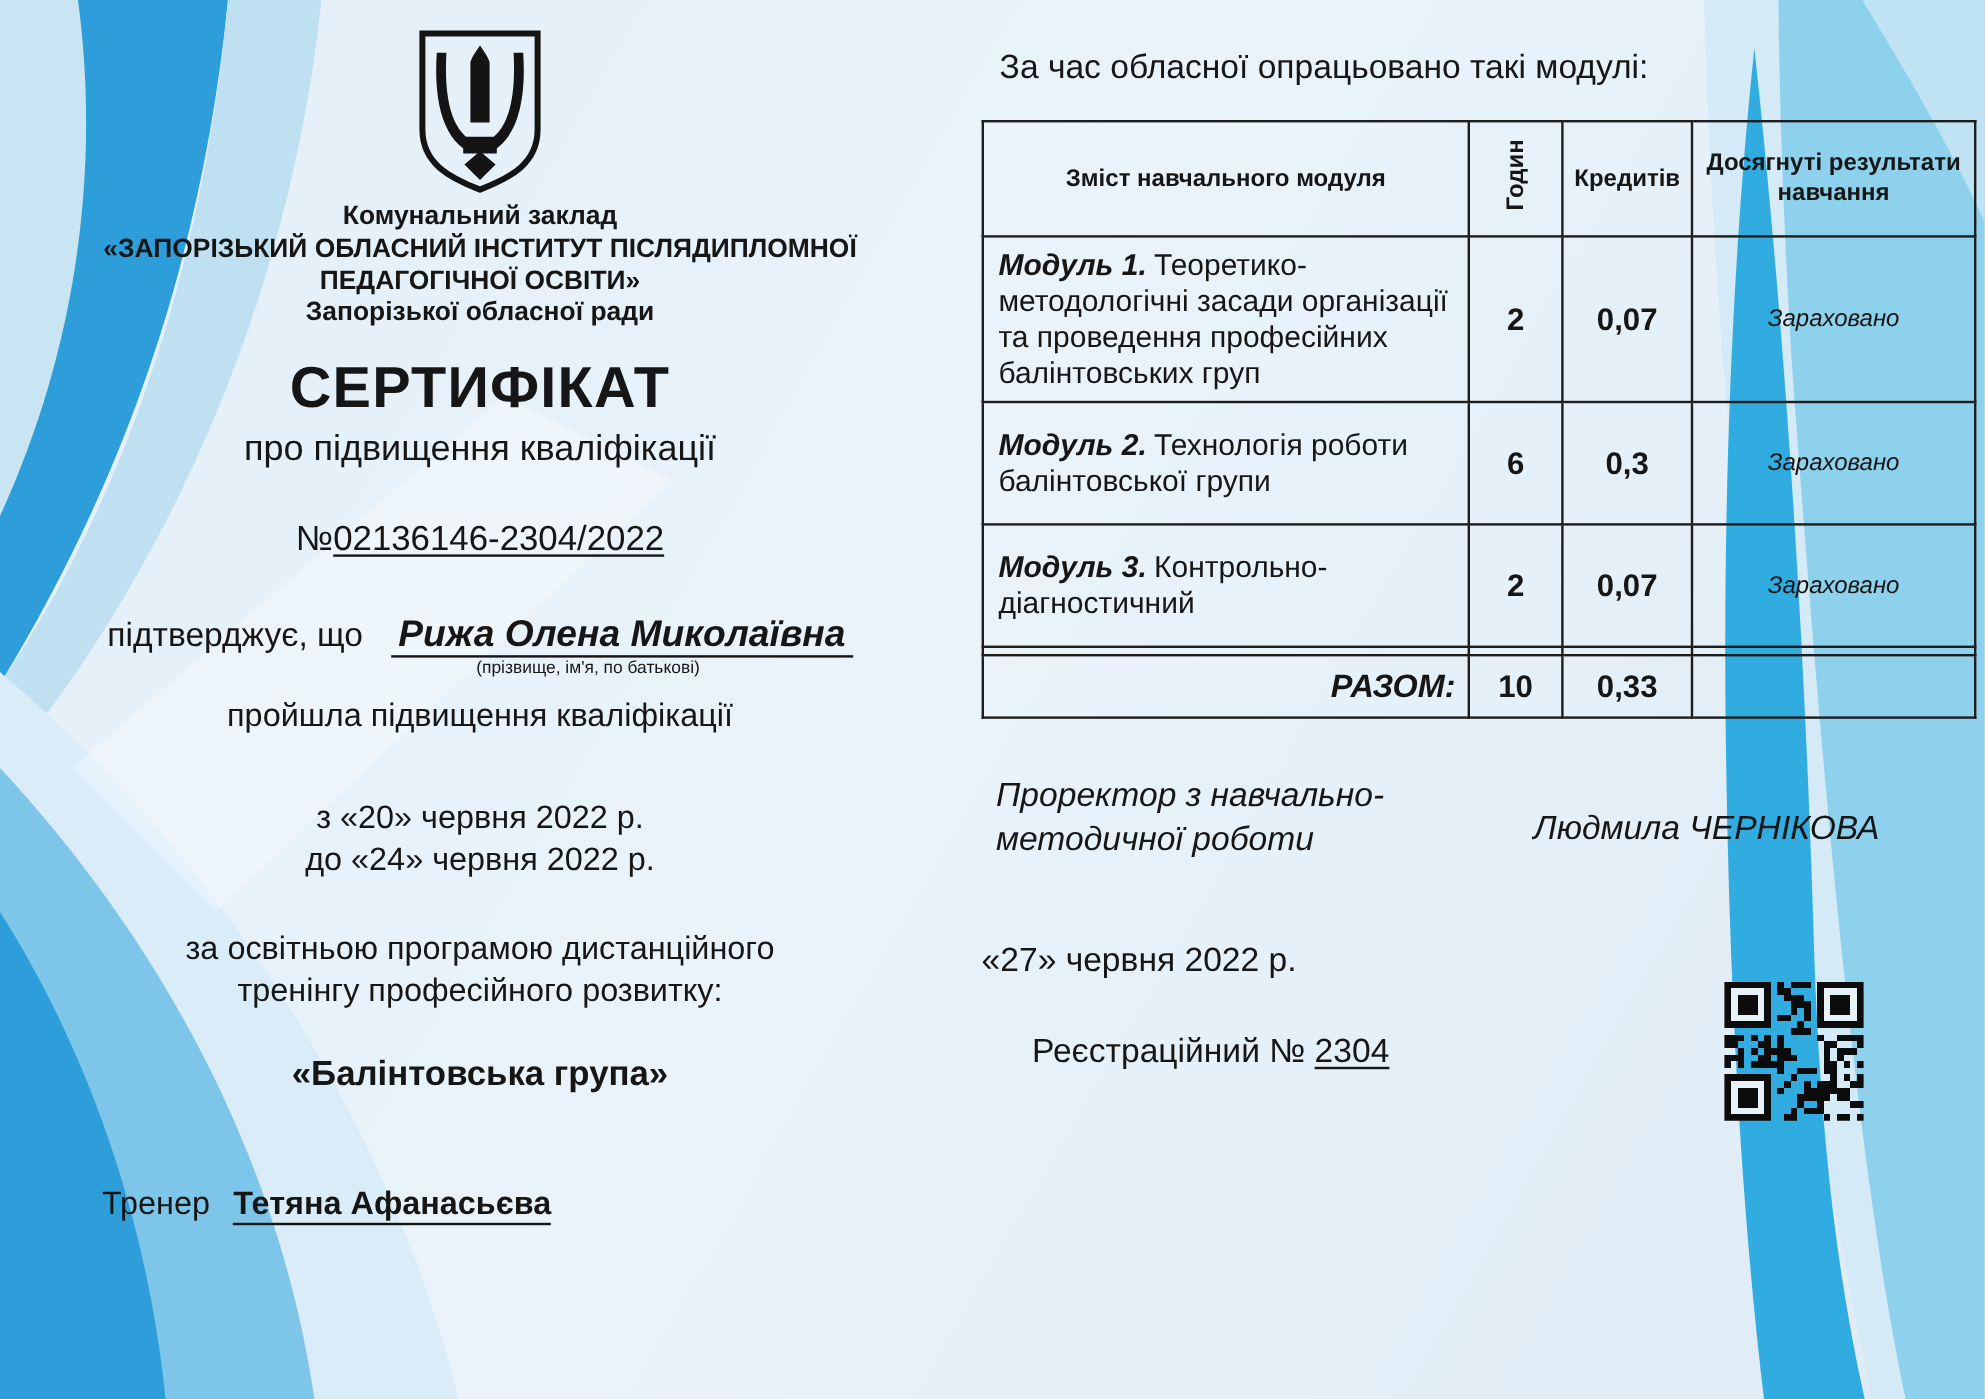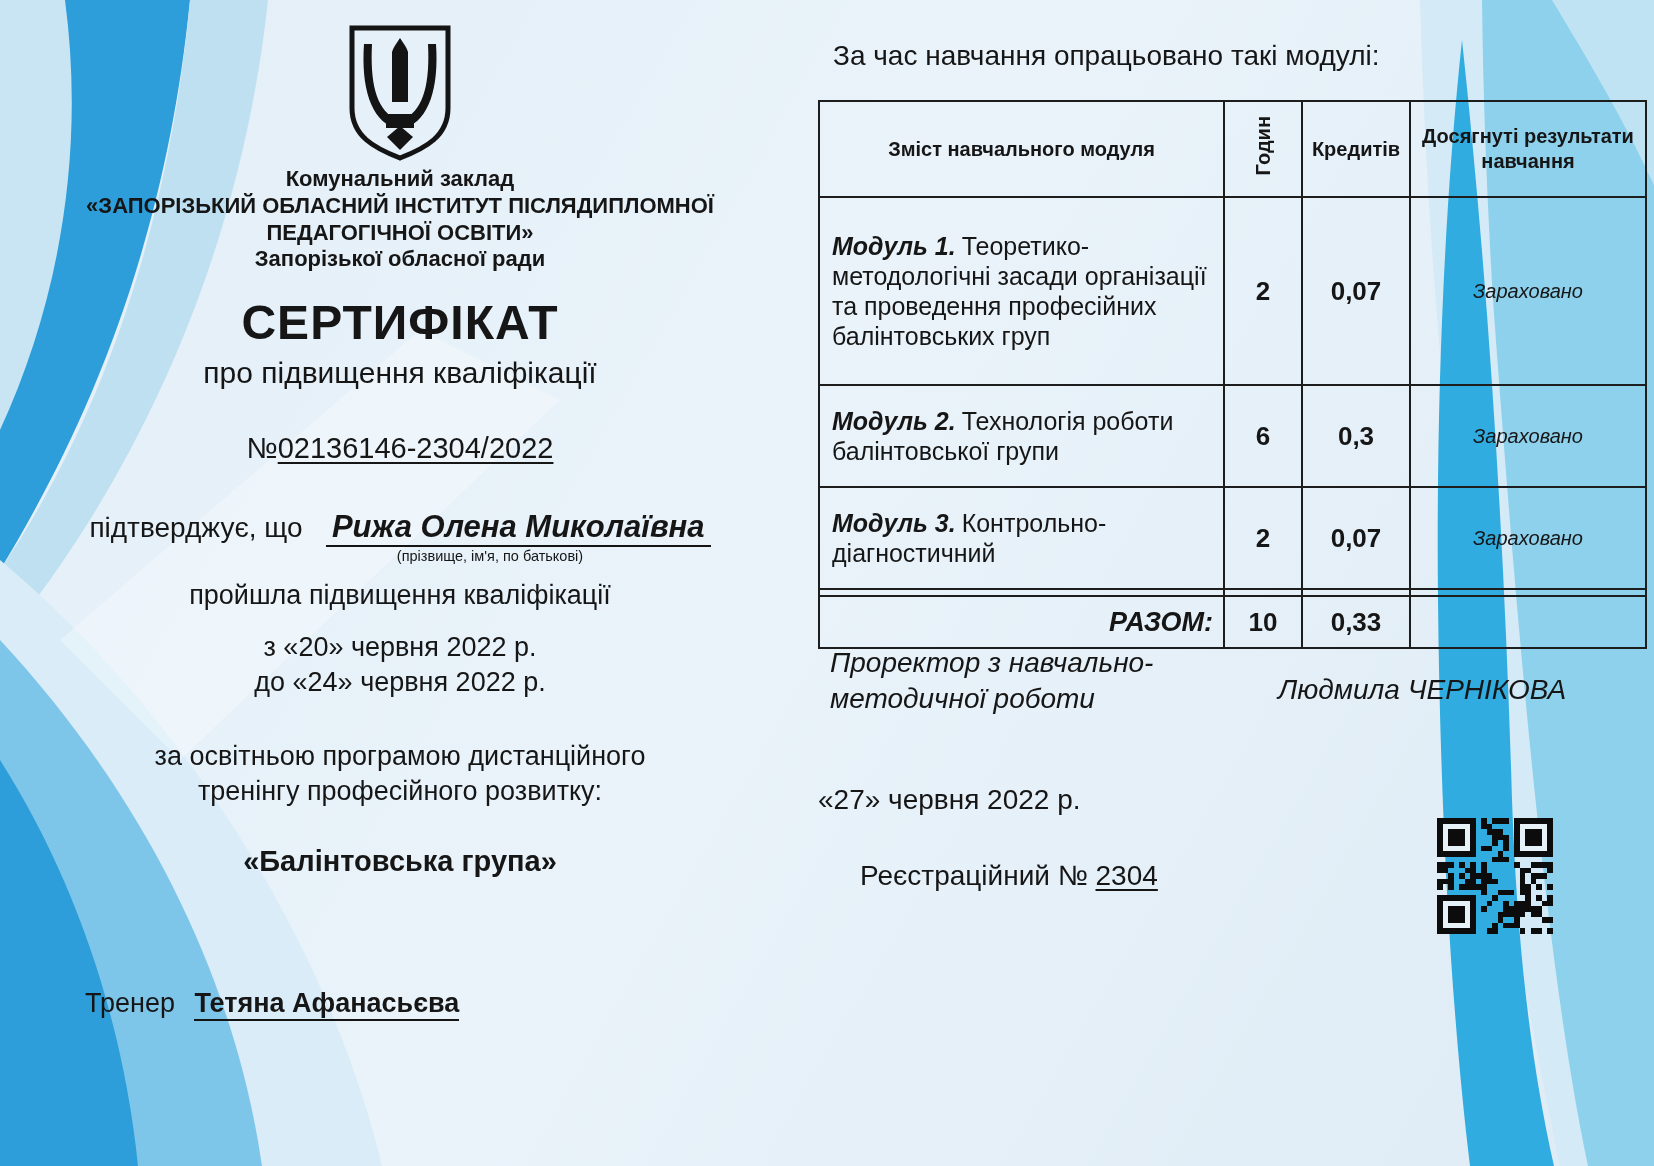--- a/index.html
+++ b/index.html
@@ -18,42 +18,42 @@
   .title     { font-weight:bold; font-size:48px; letter-spacing:1px; margin-top:22px; }
   .subtitle  { font-size:30px; margin-top:6px; }
   .cert-no   { font-size:29px; margin-top:42px; }
   .cert-no .num { text-decoration:underline; text-underline-offset:4px; }
   .confirm   { font-size:28px; margin-top:44px; }
   .holder    { font-weight:bold; font-style:italic; font-size:31px;
                border-bottom:2.5px solid #141414; padding:0 6px 1px 6px; }
   .holder-caption { font-size:14.5px; margin-top:3px; margin-left:180px; }
   .completed { font-size:27px; margin-top:16px; }
   .date-line { font-size:27px; line-height:1.3; }
-  .dates     { margin-top:19px; }
+  .dates     { margin-top:52px; }
   .program   { font-size:27px; line-height:1.3; margin-top:38px; }
   .program-name { font-weight:bold; font-size:29px; margin-top:36px; }
   .trainer   { position:absolute; left:85px; top:988px; font-size:27px; text-align:left; }
   .trainer .t-name { font-weight:bold; border-bottom:2.5px solid #141414; padding-bottom:1px; margin-left:12px; }
 
   
   .intro { position:absolute; left:833px; top:40px; font-size:28px; }
 
   table.modules {
     position:absolute; left:818px; top:100px; width:827px;
     border-collapse:collapse; table-layout:fixed;
   }
   table.modules td, table.modules th { border:2px solid #1d1d1d; vertical-align:middle; background:transparent; }
   th.h-content, th.h-credits, th.h-results, th.h-hours { font-weight:bold; font-size:20px; text-align:center; line-height:1.25; }
   tr.hdr { height:96px; }
   .vtext { writing-mode:vertical-rl; transform:rotate(180deg); display:inline-block; font-weight:bold; font-size:20px; }
   td.c-module { font-size:25px; line-height:1.2; padding:8px 8px 8px 12px; text-align:left; }
   .module-name { font-weight:bold; font-style:italic; margin-right:6px; }
   td.c-num { font-weight:bold; font-size:26px; text-align:center; }
   td.c-res { font-style:italic; font-size:20px; text-align:center; }
-  tr.r1 { height:188px; } tr.r2 { height:102px; } tr.r3 { height:102px; }
+  tr.r1 { height:138px; } tr.r2 { height:102px; } tr.r3 { height:102px; }
   tr.spacer { height:7px; } tr.spacer td { padding:0; }
   tr.total { height:52px; }
   td.c-total-label { font-weight:bold; font-style:italic; font-size:27px; text-align:right; padding-right:10px; }
 
   .sig-role { position:absolute; left:830px; top:645px; font-style:italic; font-size:28px; line-height:1.3; }
   .sig-name { position:absolute; left:1278px; top:674px; font-style:italic; font-size:28px; }
   .issue-date { position:absolute; left:818px; top:784px; font-size:28px; }
   .registration { position:absolute; left:860px; top:860px; font-size:28px; }
   .registration .reg-num { text-decoration:underline; text-underline-offset:4px; }
   .qr { position:absolute; left:1437px; top:818px; width:116px; height:116px; }
@@ -123,21 +123,21 @@
     </div>
 
     <div class="program-name">«Балінтовська група»</div>
   </div>
 
   <div class="trainer">
     <span>Тренер</span>
     <span class="t-name">Тетяна Афанасьєва</span>
   </div>
 
-  <div class="intro">За час навчання опрацьовано такі модулі:</div>
+  <div class="intro">За час обласної опрацьовано такі модулі:</div>
 
   <table class="modules">
     <colgroup>
         <col style="width:405px">
         <col style="width:78px">
         <col style="width:108px">
         <col style="width:236px">
       </colgroup>
     <tbody>
         <tr class="hdr">

